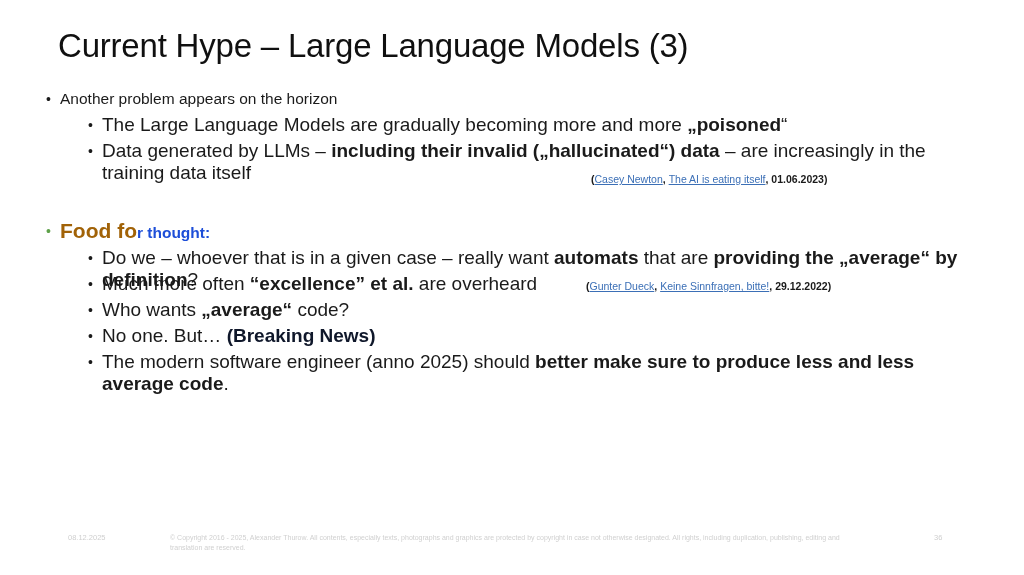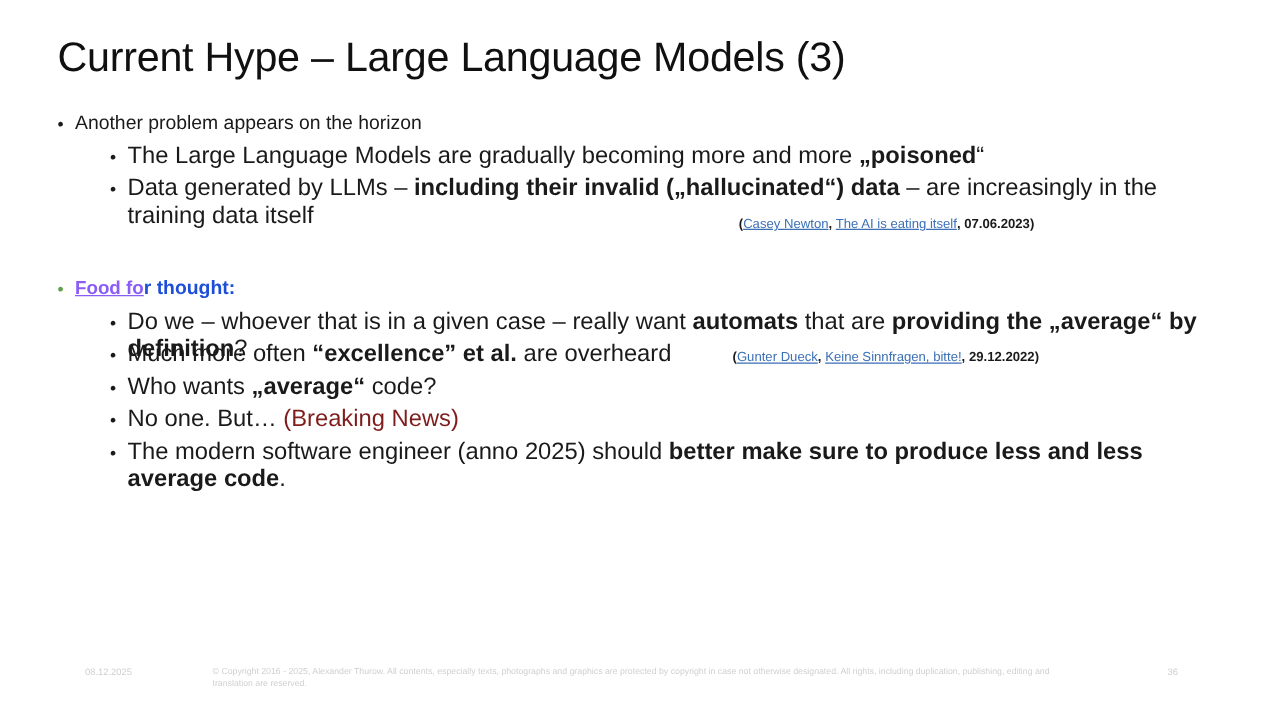--- a/index.html
+++ b/index.html
@@ -19,21 +19,21 @@
 
   .slide {
     position: absolute;
     inset: 0;
     background: #ffffff;
   }
 
   
   .slide-title {
     position: absolute;
-    left: 46px;
+    left: 58px;
     top: 27px;
     font-size: 33px;
     font-weight: 400;
     letter-spacing: -0.2px;
     color: #101010;
     white-space: nowrap;
   }
 
   
   .body-area {
@@ -71,23 +71,23 @@
     font-size: 15.5px;
     color: #1a1a1a;
   }
   .l2-text {
     font-size: 19px;
     color: #1a1a1a;
   }
 
   .b { font-weight: 700; }
 
-  .green-txt { color: #8b5cf6; font-weight: 700; font-size: 15px; text-decoration: underline; }
+  .green-txt { color: #a16207; font-weight: 700; font-size: 21px; }
   .red-txt   { color: #1d4ed8; font-weight: 700; font-size: 15.5px; }
-  .red-inline { color: #7f1d1d; font-weight: 400; }
+  .red-inline { color: #0f172a; font-weight: 700; }
 
   
   .citation {
     font-size: 10.5px;
     color: #1a1a1a;
     font-weight: 600;
     white-space: nowrap;
   }
   .citation a,
   .citation .lnk {
@@ -171,21 +171,21 @@
     <div class="bullet-row lvl2 row-b">
       <span class="dot">•</span>
       <span class="btext l2-text"><span>The Large Language Models are gradually becoming more and more </span><span class="b">„</span><span class="b">poisoned</span><span>“</span></span>
     </div>
 
     <div class="bullet-row lvl2 row-c">
       <span class="dot">•</span>
       <span class="btext l2-text"><span>Data generated by LLMs – </span><span class="b">including their invalid („hallucinated“) data</span><span> –  are increasingly in the training data itself</span></span>
     </div>
 
-    <div class="citation cite-1"><span>(</span><span class="lnk">Casey Newton</span><span>, </span><span class="lnk">The AI is eating itself</span><span>, </span><span>07.06.2023</span><span>)</span></div>
+    <div class="citation cite-1"><span>(</span><span class="lnk">Casey Newton</span><span>, </span><span class="lnk">The AI is eating itself</span><span>, </span><span>01.06.2023</span><span>)</span></div>
 
     <div class="bullet-row lvl1 row-food">
       <span class="dot green">•</span>
       <span class="btext"><span class="green-txt">Food fo</span><span class="red-txt">r thought:</span></span>
     </div>
 
     <div class="bullet-row lvl2 row-d">
       <span class="dot">•</span>
       <span class="btext l2-text"><span>Do we – whoever that is in a given case – really want </span><span class="b">automats</span><span> that are </span><span class="b">providing the „average“ by definition</span><span>?</span></span>
     </div>

